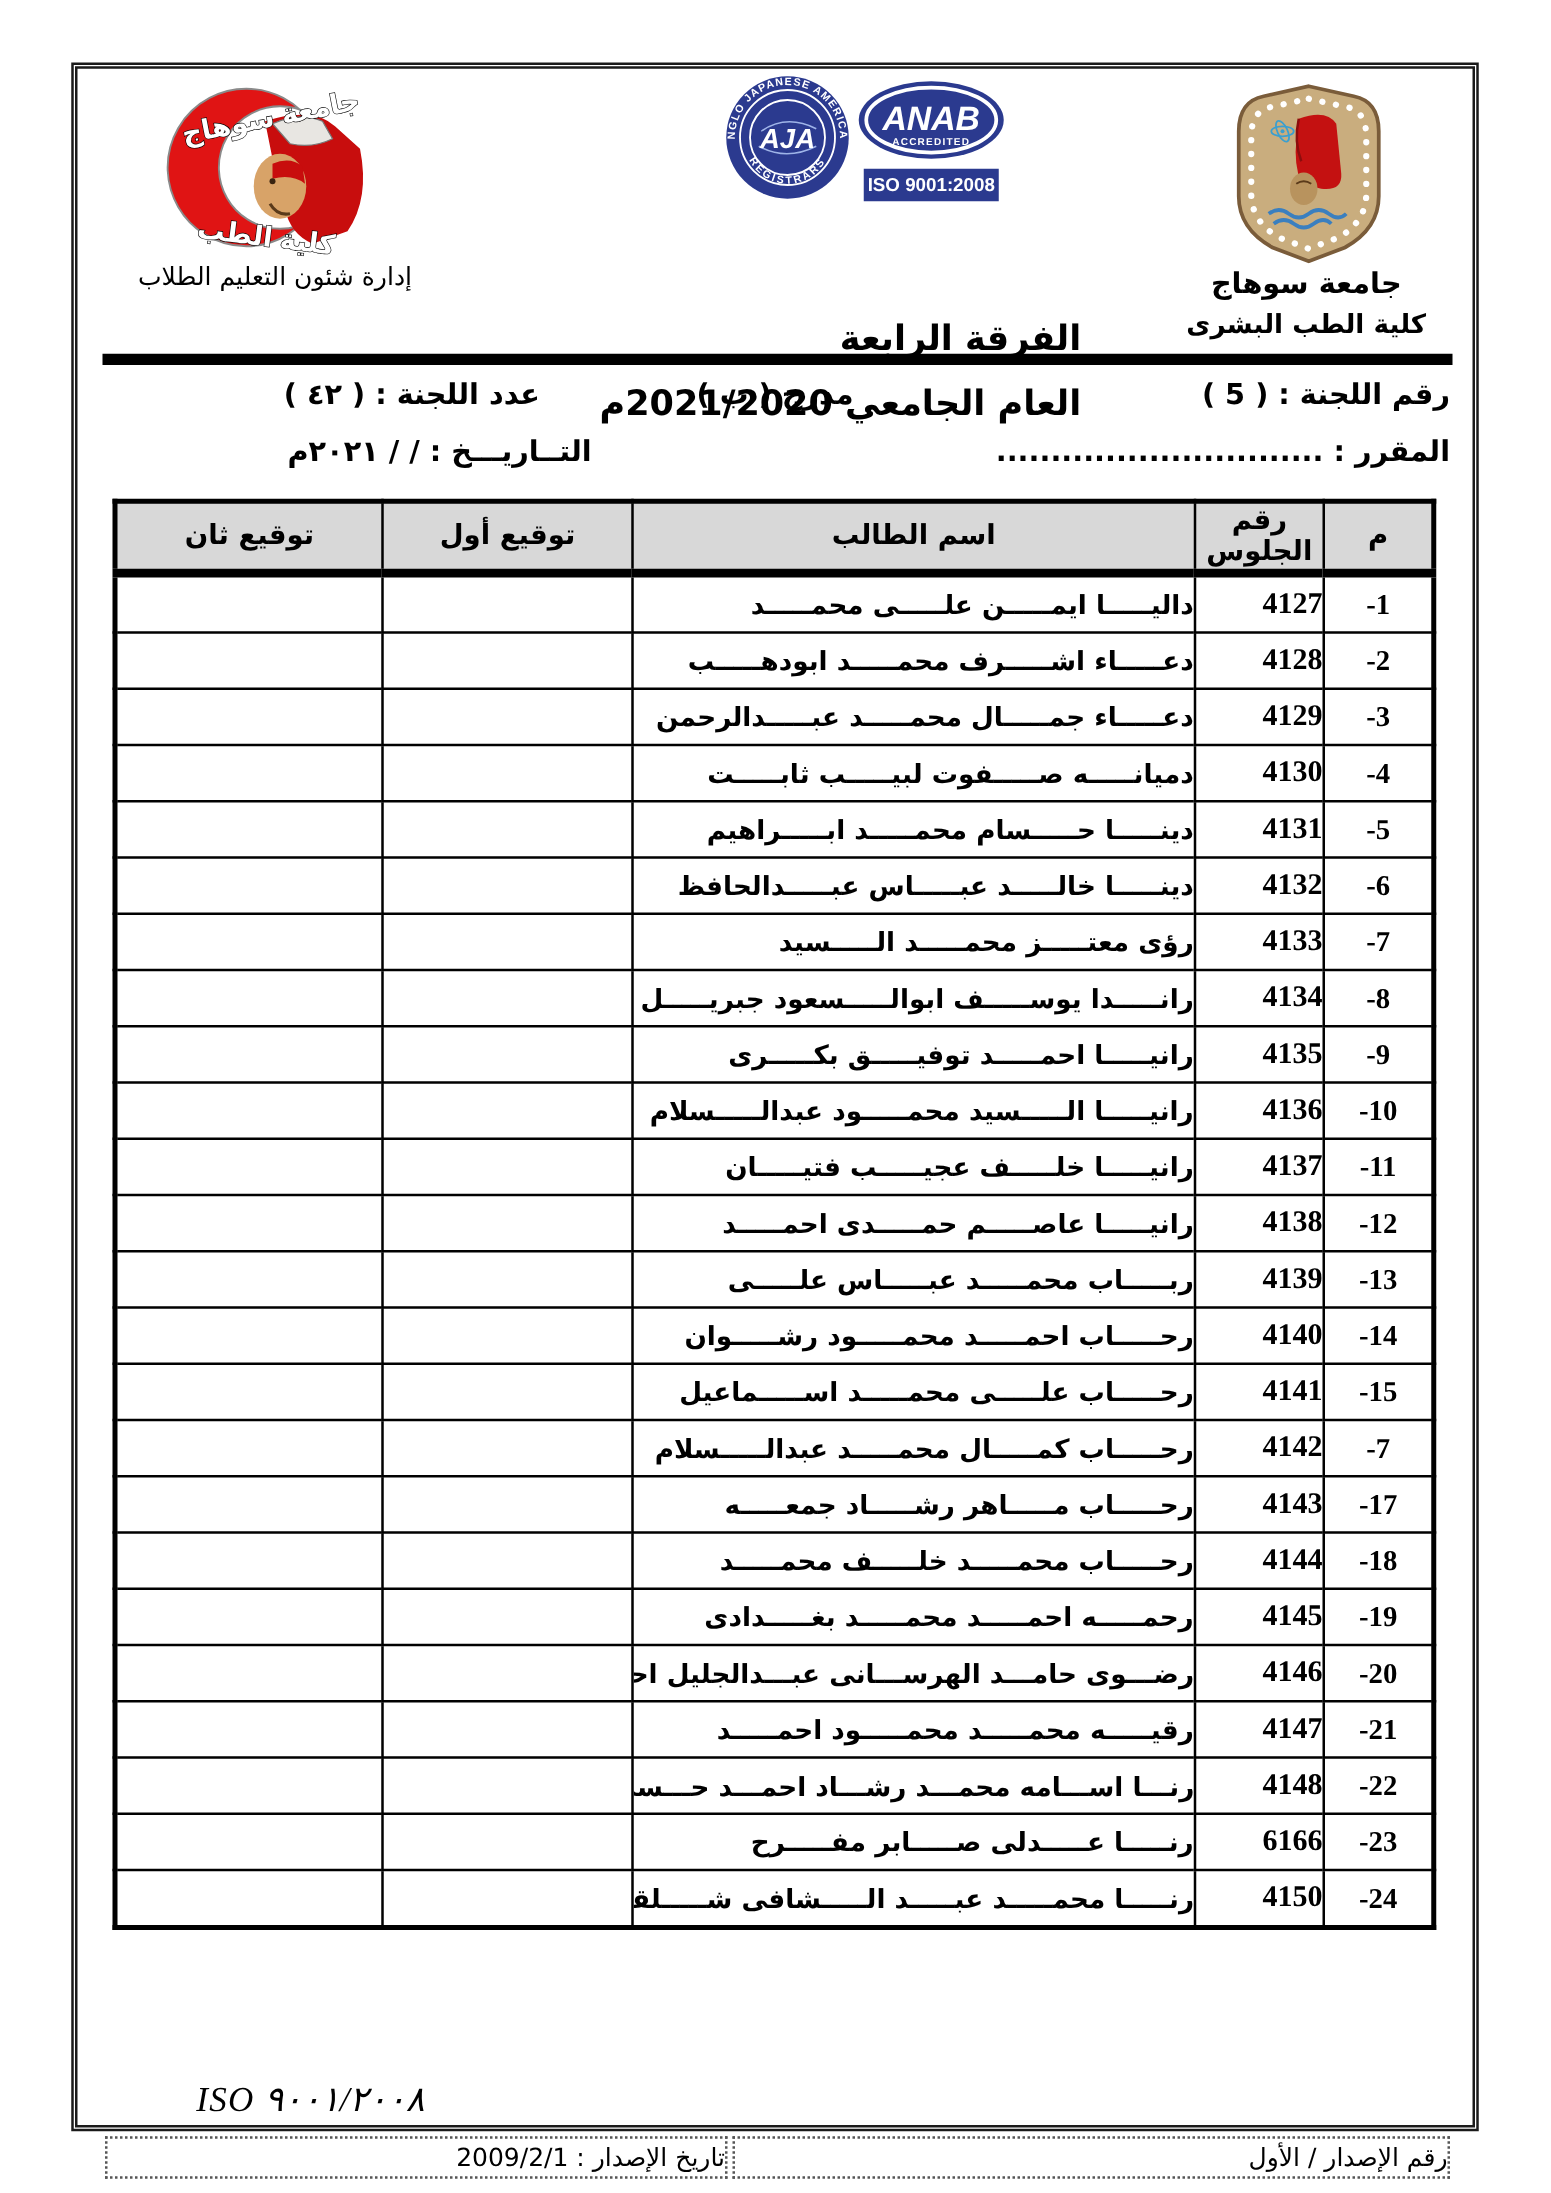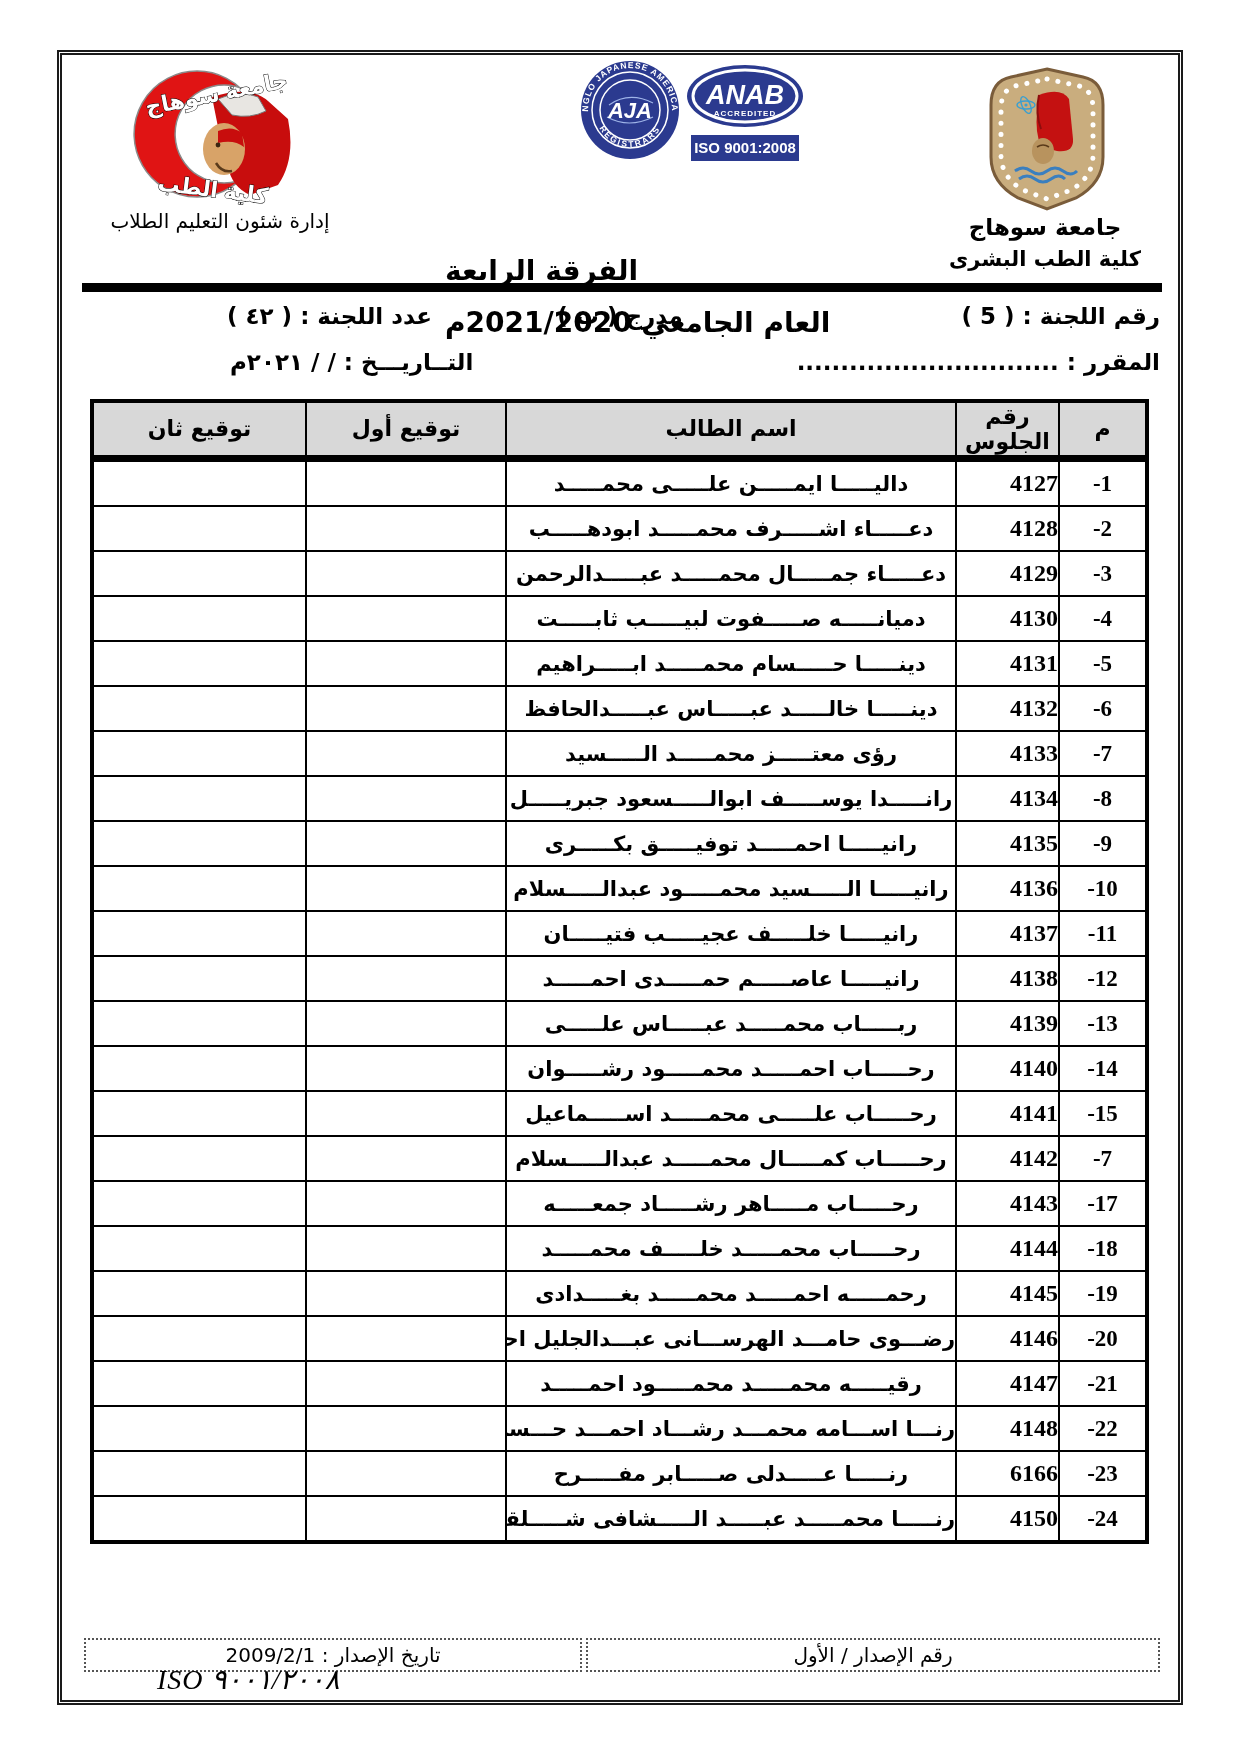--- a/index.html
+++ b/index.html
@@ -6,43 +6,43 @@
   body{width:1241px;height:1754px;position:relative;font-family:"DejaVu Sans",sans-serif;color:#000;}
   .frame{position:absolute;left:57px;top:50px;width:1126px;height:1655px;box-sizing:border-box;
          border:5px double #1a1a1a;background:#fff;}
   .abs{position:absolute;}
   
   .left-block{left:30px;top:12px;width:260px;text-align:center;}
   .admin-lines{position:absolute;left:18px;top:150px;width:280px;text-align:center;
                font-size:20px;font-weight:normal;line-height:1.6;}
   .form-code{direction:ltr;font-family:"Liberation Serif","DejaVu Serif",serif;font-size:21px;}
   .center-logos{left:515px;top:8px;width:230px;display:flex;align-items:flex-start;gap:2px;}
-  .titles{left:383px;top:190px;width:420px;text-align:left;font-size:28px;font-weight:bold;line-height:1.85;}
+  .titles{left:383px;top:190px;width:420px;text-align:right;font-size:28px;font-weight:bold;line-height:1.85;}
   .right-block{left:870px;top:10px;width:230px;text-align:center;}
   .uni-lines{position:absolute;left:858px;top:156px;width:250px;text-align:center;
              font-size:23px;font-weight:bold;line-height:1.45;}
   .sep-bar{left:20px;top:228px;width:1080px;height:9px;background:#000;}
   .info-row1{top:248px;}
   .info-row2{top:294px;text-align:center;}
   .info-item{position:absolute;font-size:23px;font-weight:bold;white-space:nowrap;}
   
   table.students{position:absolute;left:28px;top:344px;width:1059px;border-collapse:collapse;
                  border:4px solid #000;table-layout:fixed;}
   table.students th{background:#d8d8d8;border:2px solid #000;border-bottom:7px solid #000;
                     font-size:22px;font-weight:bold;height:52px;padding:0 4px;line-height:1.15;}
   table.students td{border:2px solid #000;height:43px;padding:0;}
   td.c-index{text-align:center;font-family:"Liberation Serif","DejaVu Serif",serif;
              font-size:23px;font-weight:bold;direction:ltr;}
   td.c-seat{text-align:right;font-family:"Liberation Serif","DejaVu Serif",serif;
             font-size:24px;font-weight:bold;}
-  td.c-name{text-align:center;font-size:21px;font-weight:bold;padding:0 8px 0 2px;
+  td.c-name{text-align:right;font-size:21px;font-weight:bold;padding:0 8px 0 2px;
             white-space:nowrap;overflow:hidden;}
   
-  .foot-box{position:absolute;top:1583px;height:34px;box-sizing:border-box;border:2px dotted #555;
-            font-size:20px;display:flex;align-items:center;justify-content:center;white-space:nowrap;}
+  .foot-box{position:absolute;top:1654px;height:34px;box-sizing:border-box;border:2px dotted #555;
+            font-size:20px;display:flex;align-items:center;white-space:nowrap;}
   .foot-right{right:18px;width:574px;}
   .foot-left{left:22px;width:498px;}
   .iso-line{position:absolute;left:95px;top:1608px;direction:ltr;
             font-family:"Liberation Serif","DejaVu Serif",serif;font-style:italic;
             font-size:28px;letter-spacing:1px;}
   svg text{font-family:"Liberation Sans","DejaVu Sans",sans-serif;}
 </style>
 </head>
 <body>
 

